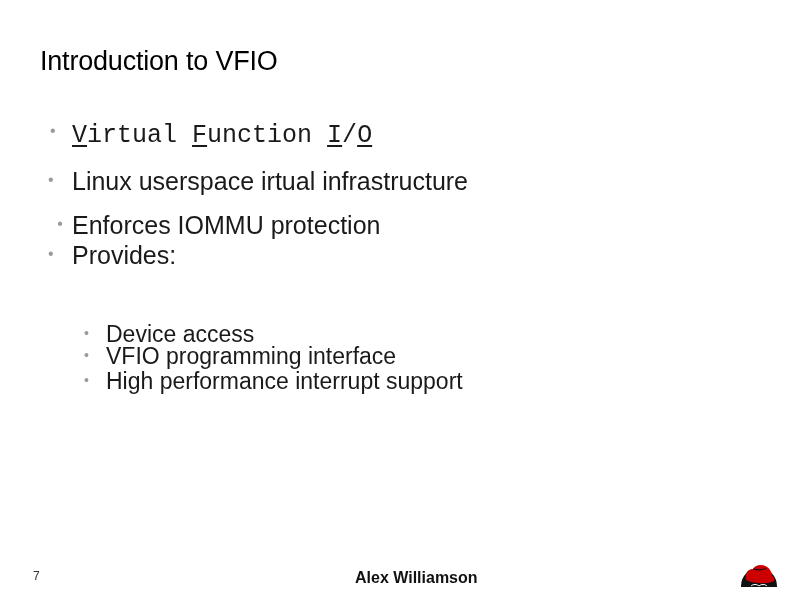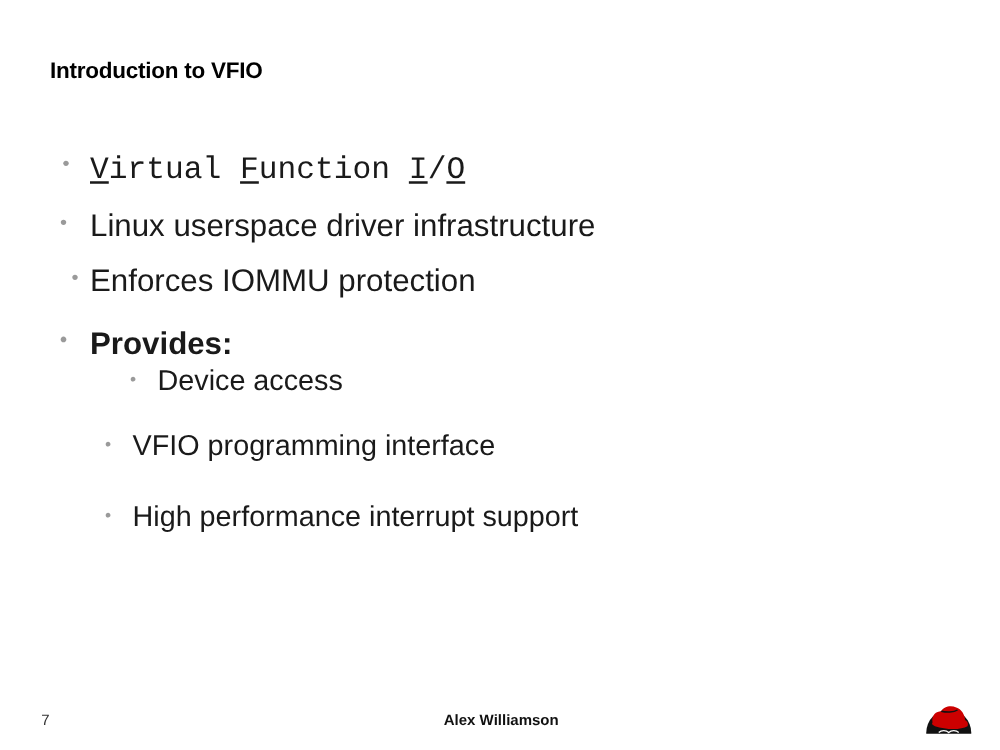--- a/index.html
+++ b/index.html
@@ -1,59 +1,59 @@
 <!DOCTYPE html>
 <html><head>
 <meta charset="utf-8">
 <style>
   html, body { margin:0; padding:0; }
   body { width:800px; height:600px; background:#ffffff; position:relative; overflow:hidden;
          font-family:"Liberation Sans", sans-serif; color:#1a1a1a; }
-  .title { position:absolute; left:40px; top:46px; font-size:18px; font-weight:bold; color:#000; letter-spacing:-0.2px; }
+  .title { position:absolute; left:40px; top:46px; font-size:27px; font-weight:normal; color:#000; letter-spacing:-0.2px; }
   .l1 { position:absolute; left:48px; font-size:25px; color:#1a1a1a; white-space:nowrap; }
   .l1 .dot, .l2 .dot { display:inline-block; color:#9a9a9a; font-size:16px; vertical-align:middle; position:relative; top:-3px; }
   .l1 .dot { width:24px; }
   .l2 { position:absolute; left:84px; font-size:23px; color:#1a1a1a; white-space:nowrap; }
   .l2 .dot { width:22px; font-size:14px; }
   .u { text-decoration:underline; text-underline-offset:3px; text-decoration-thickness:1.5px; }
   .footer-num { position:absolute; left:33px; top:569px; font-size:12px; color:#333; }
-  .footer-author { position:absolute; left:355px; top:569px; font-size:12px; font-weight:bold; color:#111; }
+  .footer-author { position:absolute; left:355px; top:569px; font-size:16px; font-weight:bold; color:#111; }
   .logo { position:absolute; left:739px; top:556px; width:40px; height:34px; }
 </style>
 </head>
 <body>
 
 <div>
   <div class="title">Introduction to VFIO</div>
 
   <div class="l1" style="top:121px;font-family:Liberation Mono, monospace;">
     <span class="dot">•</span><span class="u">V</span><span>irtual </span><span class="u">F</span><span>unction </span><span class="u">I</span><span>/</span><span class="u">O</span>
   </div>
 
   <div class="l1" style="top:167px;">
-    <span class="dot">•</span><span>Linux userspace driver infrastructure</span>
+    <span class="dot">•</span><span>Linux userspace irtual infrastructure</span>
   </div>
 
   <div class="l1" style="top:211px;text-align:center;">
     <span class="dot">•</span><span>Enforces IOMMU protection</span>
   </div>
 
-  <div class="l1" style="top:261px;font-weight:bold;">
+  <div class="l1" style="top:241px;">
     <span class="dot">•</span><span>Provides:</span>
   </div>
 
-  <div class="l2" style="top:291px;margin-left:20px;">
+  <div class="l2" style="top:321px;">
     <span class="dot">•</span><span>Device access</span>
   </div>
 
   <div class="l2" style="top:343px;">
     <span class="dot">•</span><span>VFIO programming interface</span>
   </div>
 
-  <div class="l2" style="top:400px;">
+  <div class="l2" style="top:368px;">
     <span class="dot">•</span><span>High performance interrupt support</span>
   </div>
 
   <div class="footer-num">7</div>
   <div class="footer-author">Alex Williamson</div>
 
   <svg class="logo" viewBox="0 0 40 34">
     <path d="M2 30 A18 18 0 0 1 38 30 L38 31 L2 31 Z" fill="#111"></path>
     <path d="M7 22 C6 16 10 13 14 13 C16 9 22 8 26 10 C30 11 33 16 33 20 C35 21 36 23 35 25 C30 28 18 28 9 25 C7 24 6 23 7 22 Z" fill="#cc0000"></path>
     <path d="M14 13 C18 14 24 14 27 12" stroke="#111" stroke-width="1.2" fill="none"></path>

